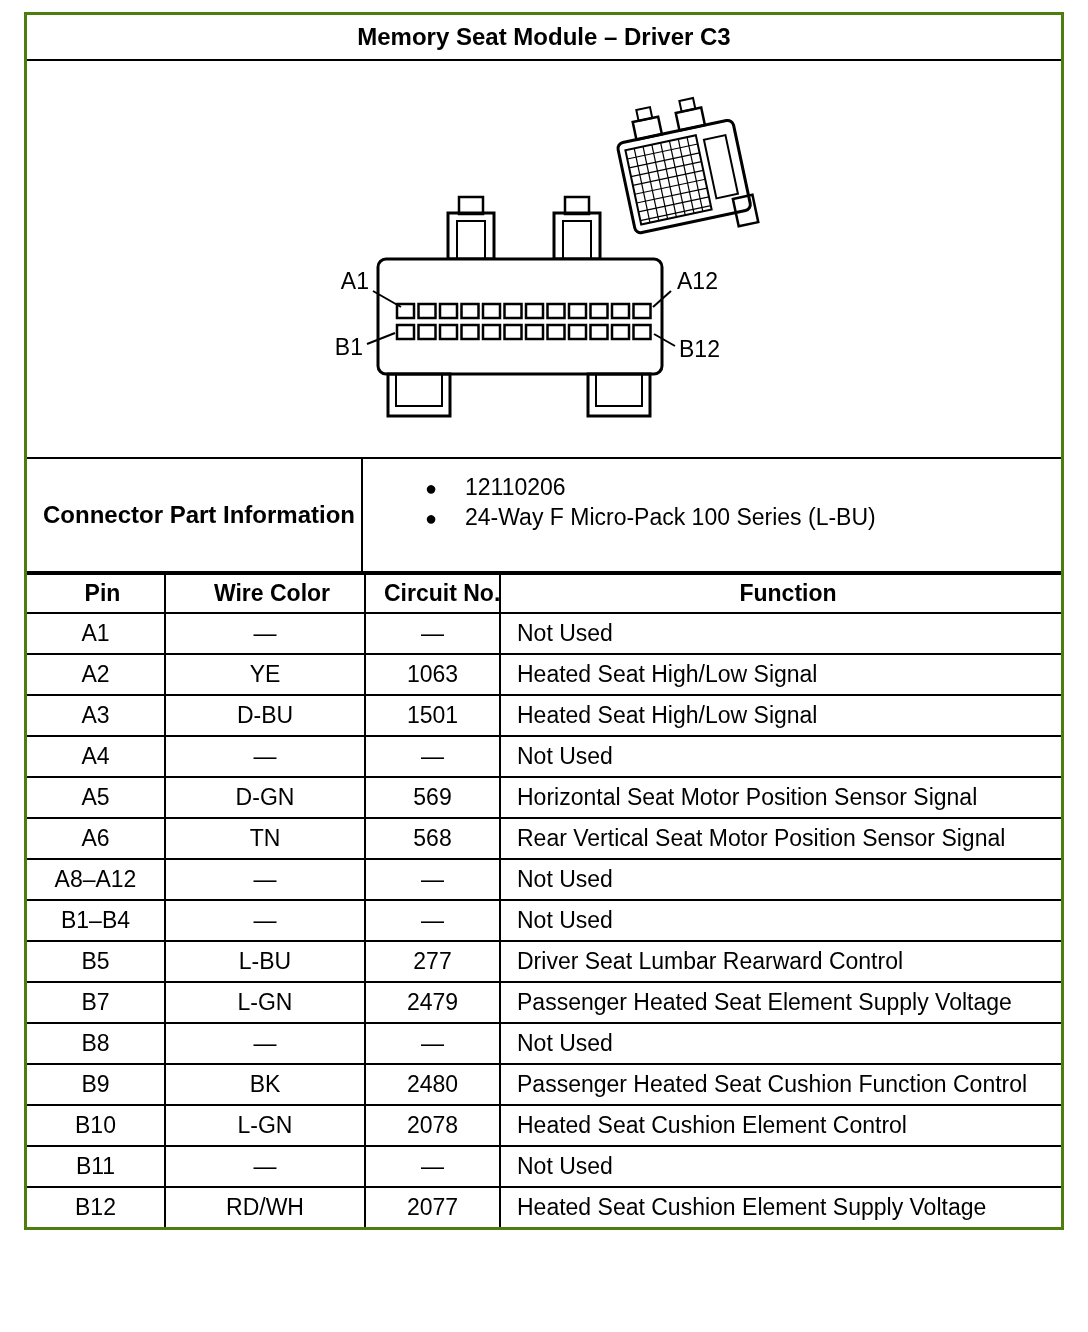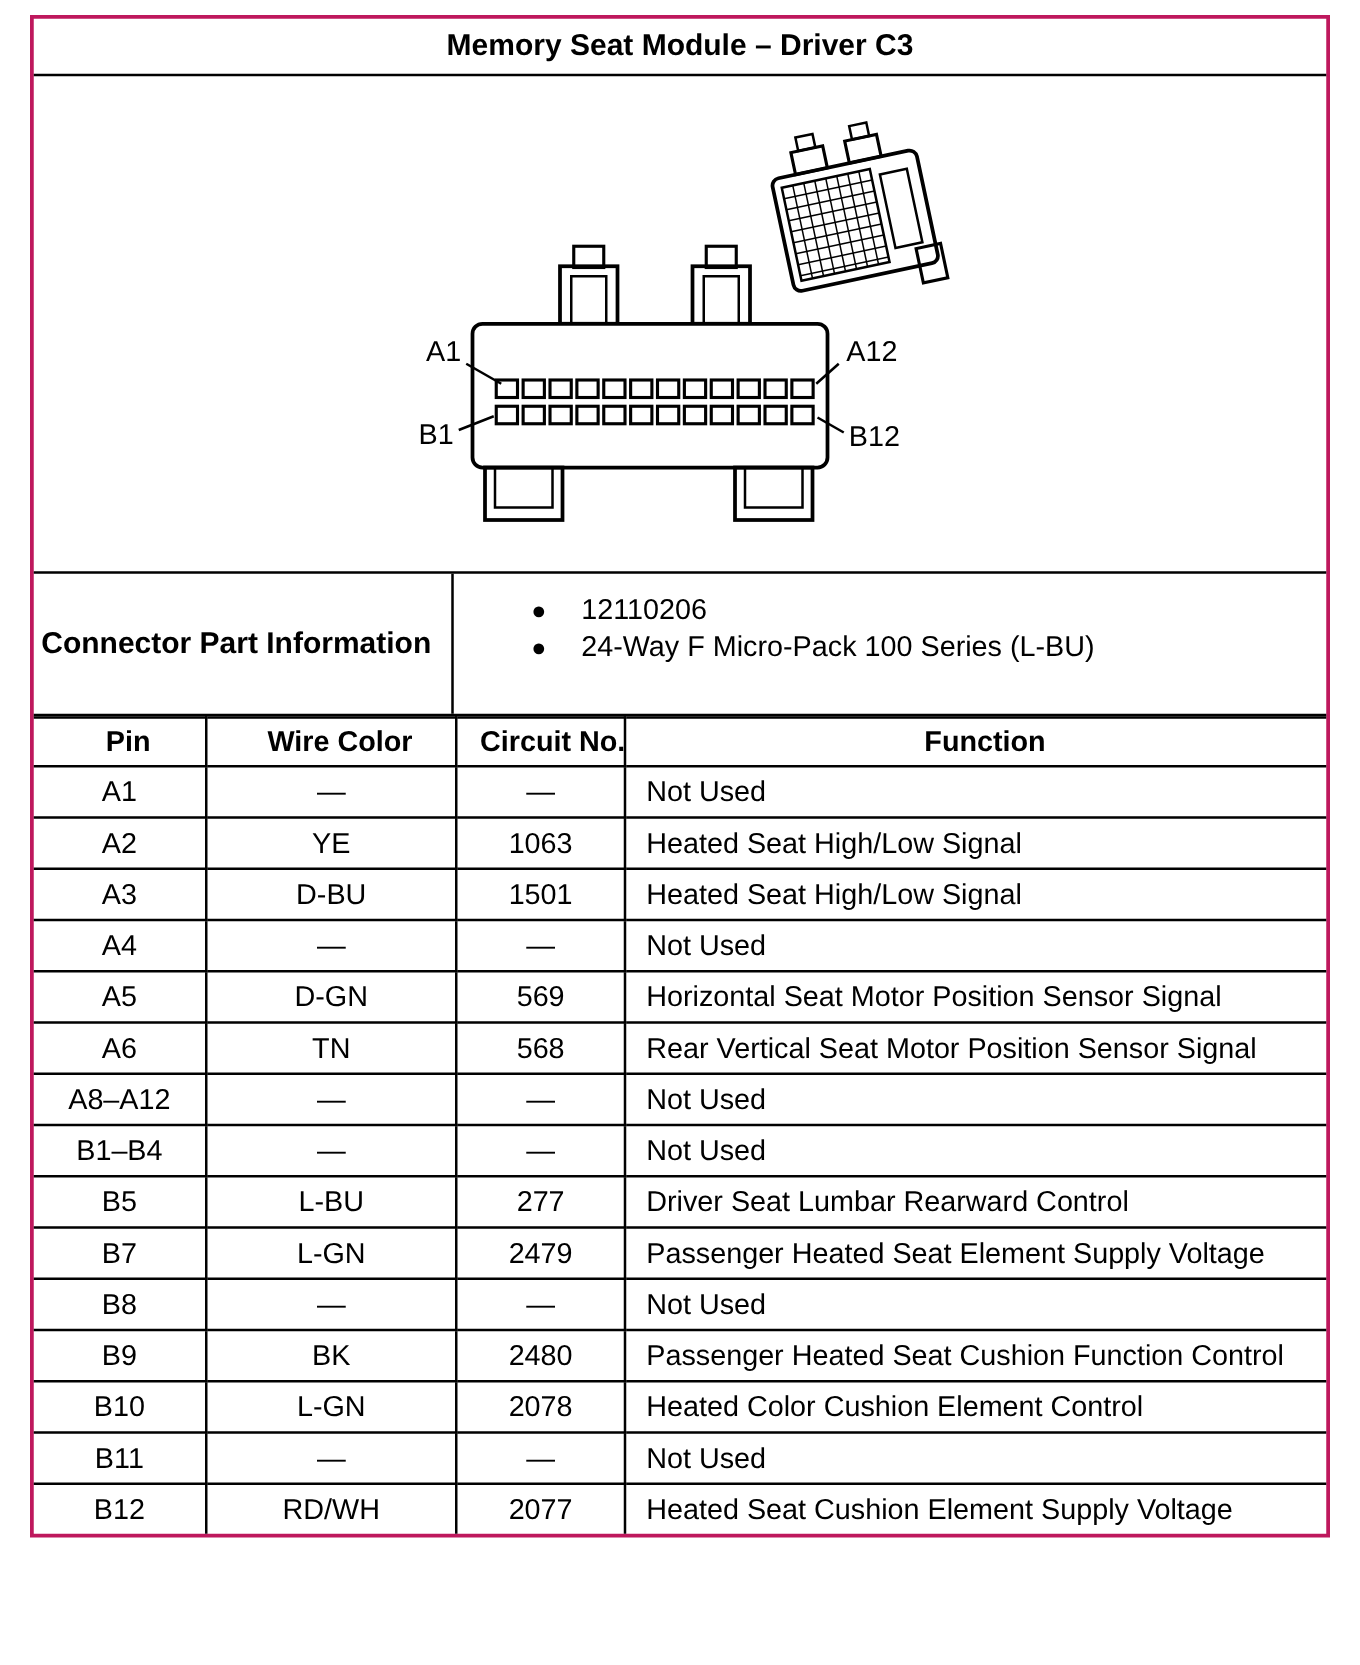--- a/index.html
+++ b/index.html
@@ -10,21 +10,21 @@
     color: #000;
   }
   .canvas {
     width: 1088px;
     height: 1332px;
     background: #fff;
     box-sizing: border-box;
     padding: 12px 24px;
   }
   .sheet {
-    border: 3px solid #be185d;
+    border: 3px solid #4d7c0f;
     width: 1034px;
     background: #fff;
   }
   .title-bar {
     height: 44px;
     border-bottom: 2px solid #000;
     display: flex;
     align-items: center;
     justify-content: center;
     font-size: 24px;
@@ -44,21 +44,21 @@
   .info-row {
     display: flex;
     height: 112px;
     border-bottom: 2px solid #000;
   }
   .info-label {
     flex: 0 0 336px;
     border-right: 2px solid #000;
     display: flex;
     align-items: center;
-    padding-left: 6px;
+    padding-left: 16px;
     font-size: 24px;
     font-weight: bold;
     box-sizing: border-box;
   }
   .info-bullets {
     flex: 1;
     padding-top: 12px;
   }
   .bullet {
     display: flex;
@@ -309,21 +309,21 @@
     <td>B9</td>
     <td>BK</td>
     <td>2480</td>
     <td class="fn">Passenger Heated Seat Cushion Function Control</td>
   </tr>
 
   <tr>
     <td>B10</td>
     <td>L-GN</td>
     <td>2078</td>
-    <td class="fn">Heated Color Cushion Element Control</td>
+    <td class="fn">Heated Seat Cushion Element Control</td>
   </tr>
 
   <tr>
     <td>B11</td>
     <td>—</td>
     <td>—</td>
     <td class="fn">Not Used</td>
   </tr>
 
   <tr>

